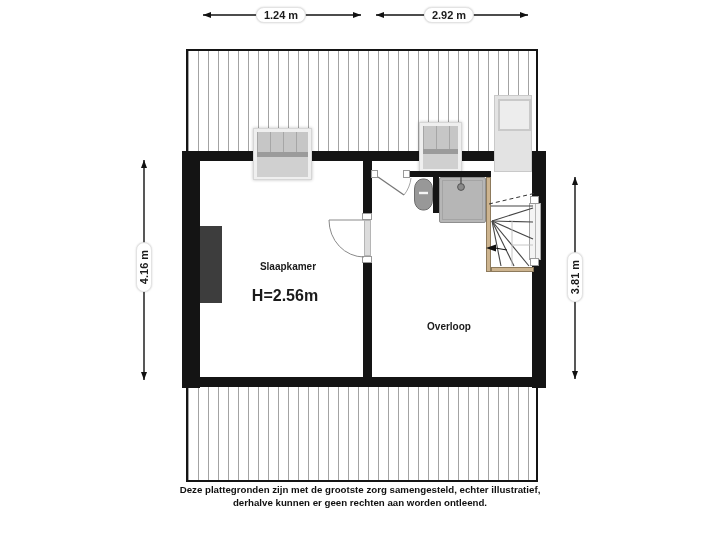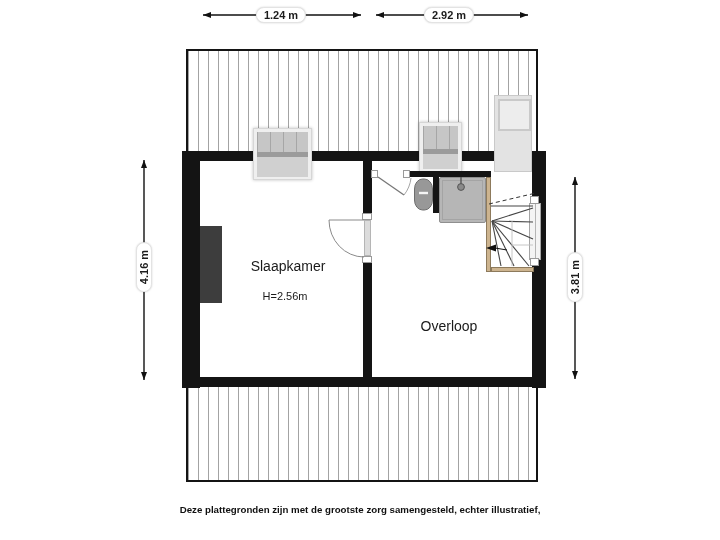--- a/index.html
+++ b/index.html
@@ -39,23 +39,23 @@
   .side-window .mid{position:absolute;left:50%;top:0;bottom:0;width:1px;background:#b5b5b5;}
   
   .pill{
     position:absolute;transform:translate(-50%,-50%);
     background:#fff;border:1px solid #e3e3e3;border-radius:8px;
     padding:1px 7px;font-size:11px;font-weight:bold;color:#1c1c1c;
     white-space:nowrap;box-shadow:0 0 2px rgba(0,0,0,.18);z-index:30;
   }
   .pill.vert{transform:translate(-50%,-50%) rotate(-90deg);}
   .room-label{position:absolute;transform:translate(-50%,-50%);
-    font-size:14px;font-weight:normal;white-space:nowrap;z-index:25;}
+    font-size:10px;font-weight:bold;white-space:nowrap;z-index:25;}
   .height-label{position:absolute;transform:translate(-50%,-50%);
-    font-size:11px;font-weight:normal;white-space:nowrap;z-index:25;}
+    font-size:16px;font-weight:bold;white-space:nowrap;z-index:25;}
   .disclaimer{position:absolute;left:0;right:0;text-align:center;
     font-size:9.7px;font-weight:bold;color:#101010;line-height:13px;}
   svg.overlay{position:absolute;left:0;top:0;z-index:20;pointer-events:none;}
 </style>
 </head>
 <body>
 
 <div class="stage">
 
   <div class="roof" style="left:186px;top:49px;width:352px;height:104px;"></div>
@@ -155,17 +155,18 @@
 
   <div class="pill" style="left:281px;top:15px;">1.24 m</div>
   <div class="pill" style="left:449px;top:15px;">2.92 m</div>
   <div class="pill vert" style="left:144px;top:267px;">4.16 m</div>
   <div class="pill vert" style="left:575px;top:277px;">3.81 m</div>
 
   <div class="room-label" style="left:288px;top:266px;">Slaapkamer</div>
   <div class="height-label" style="left:285px;top:296px;">H=2.56m</div>
   <div class="room-label" style="left:449px;top:282px;margin-top:44px;">Overloop</div>
 
-  <div class="disclaimer" style="top:503px;text-align:center;">
+  <div class="disclaimer" style="top:483px;text-align:center;">
     <div>Deze plattegronden zijn met de grootste zorg samengesteld, echter illustratief,</div>
+    <div>derhalve kunnen er geen rechten aan worden ontleend.</div>
   </div>
 
 </div>
 
 </body></html>

